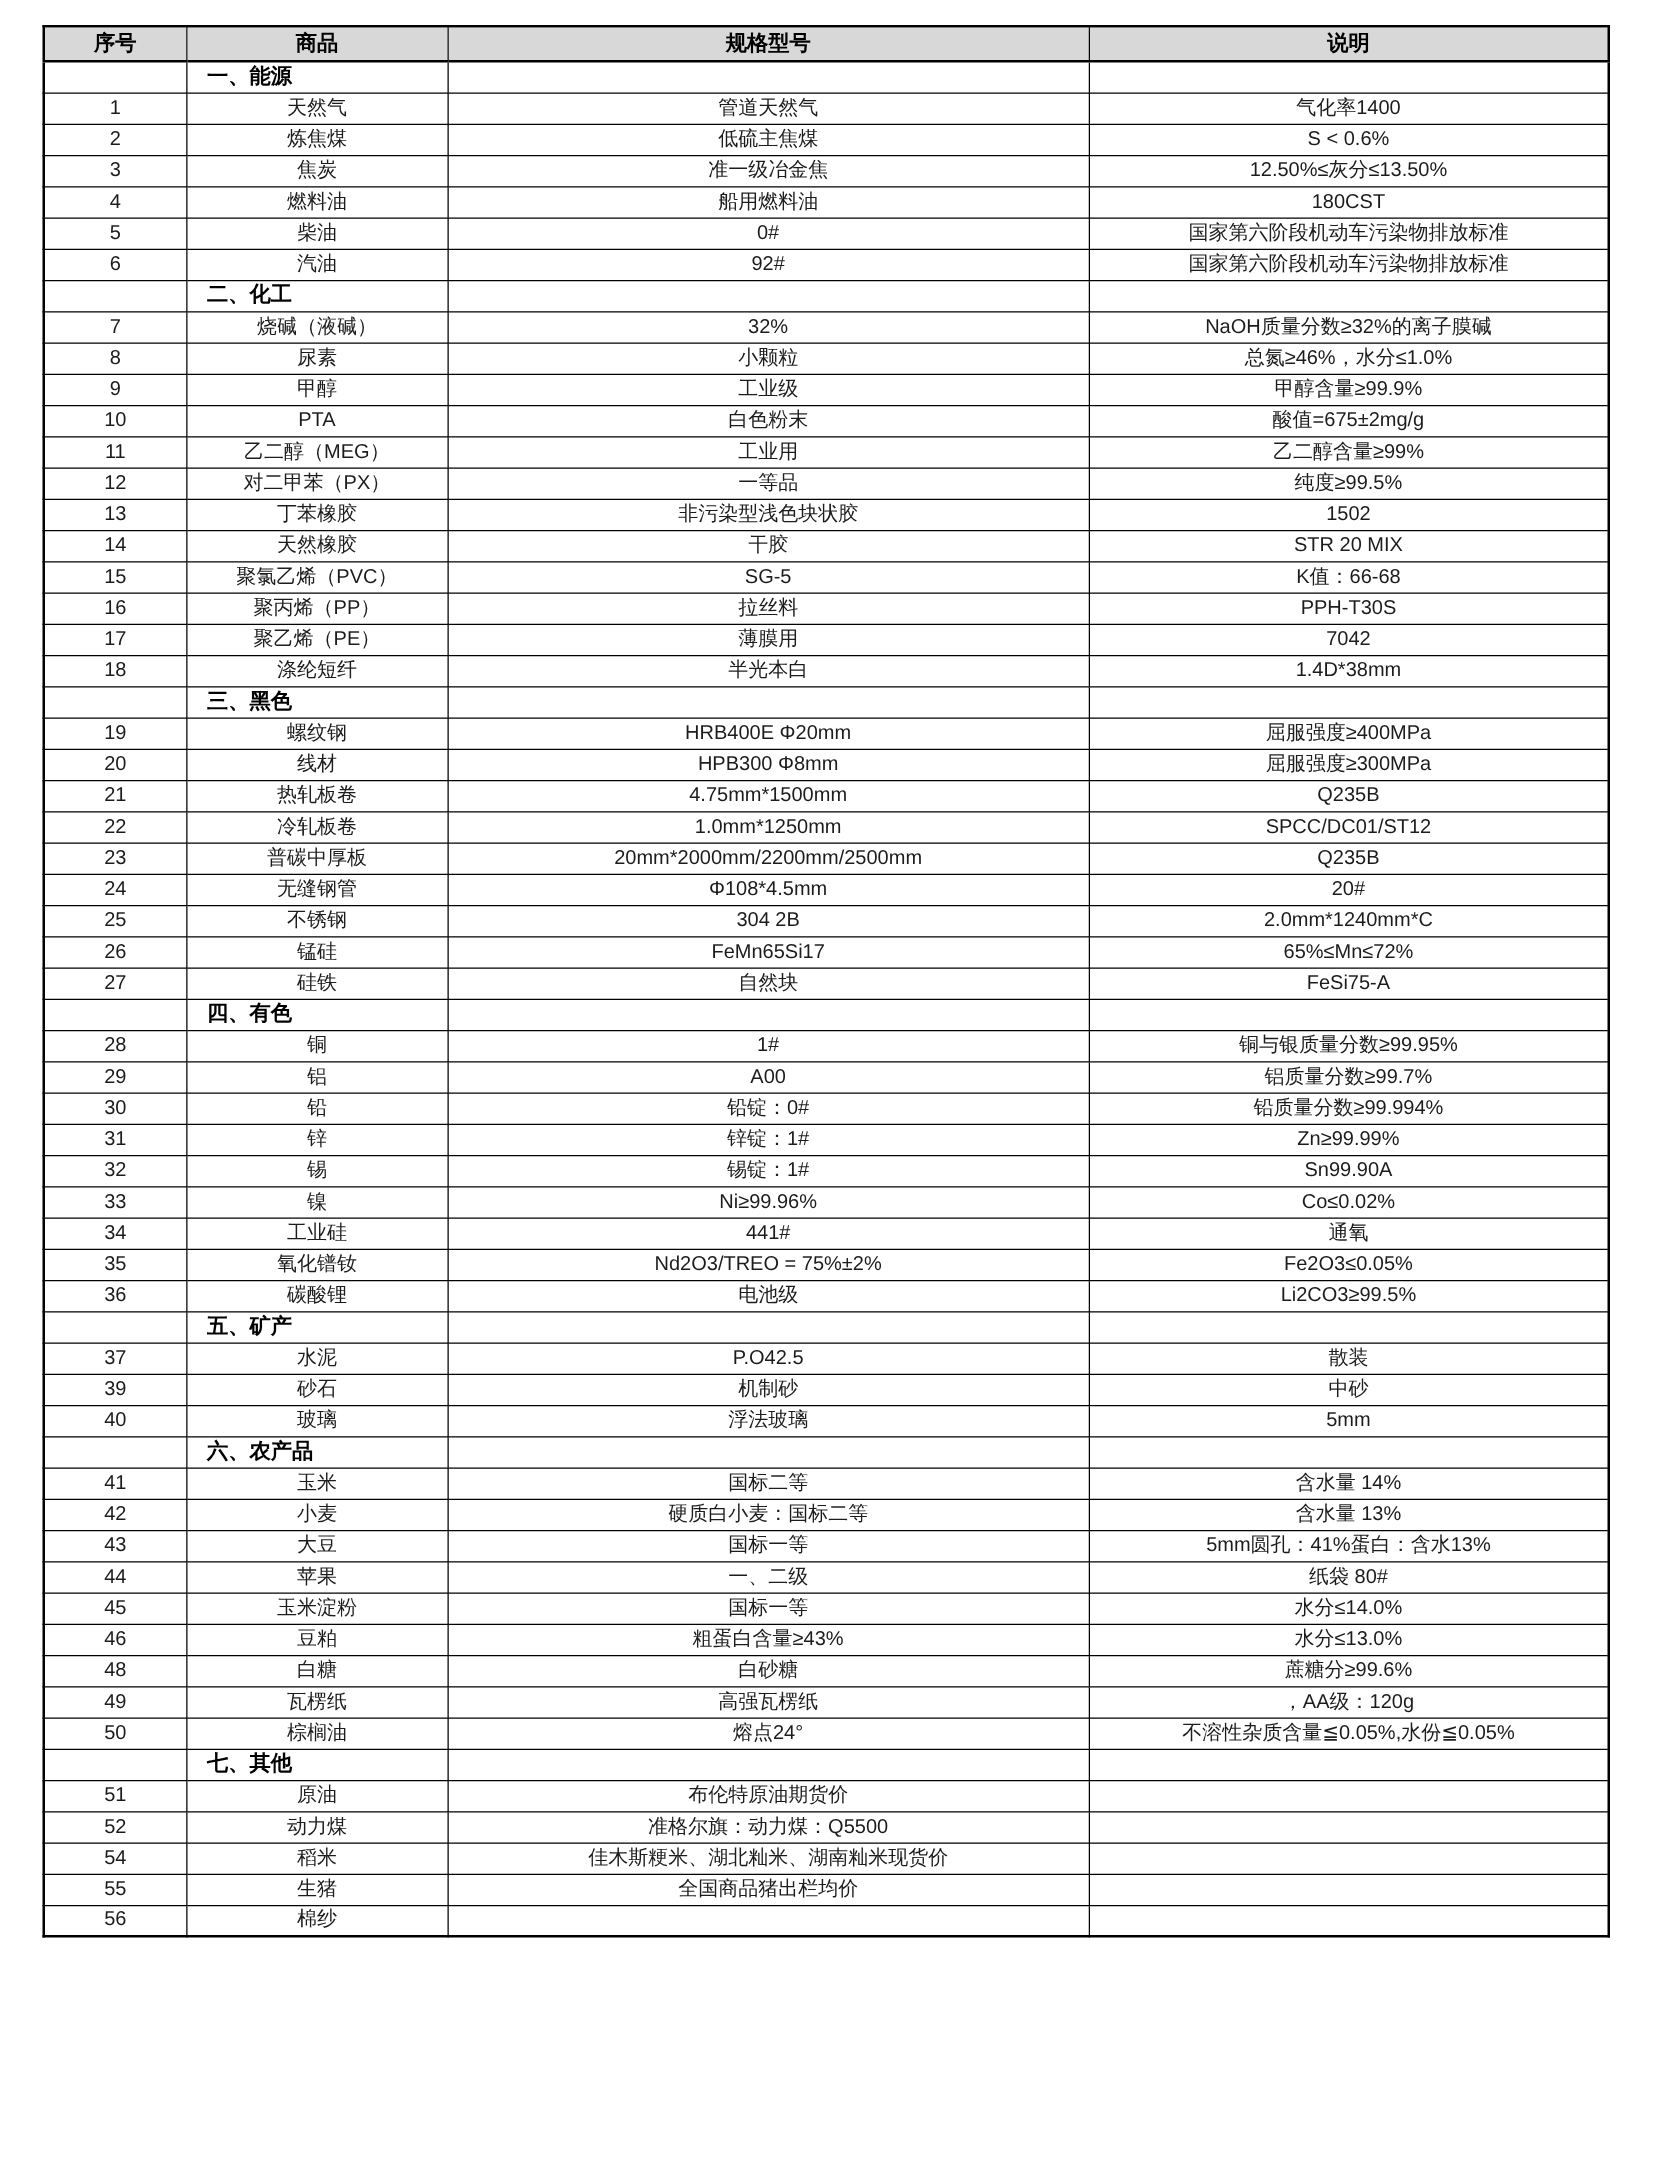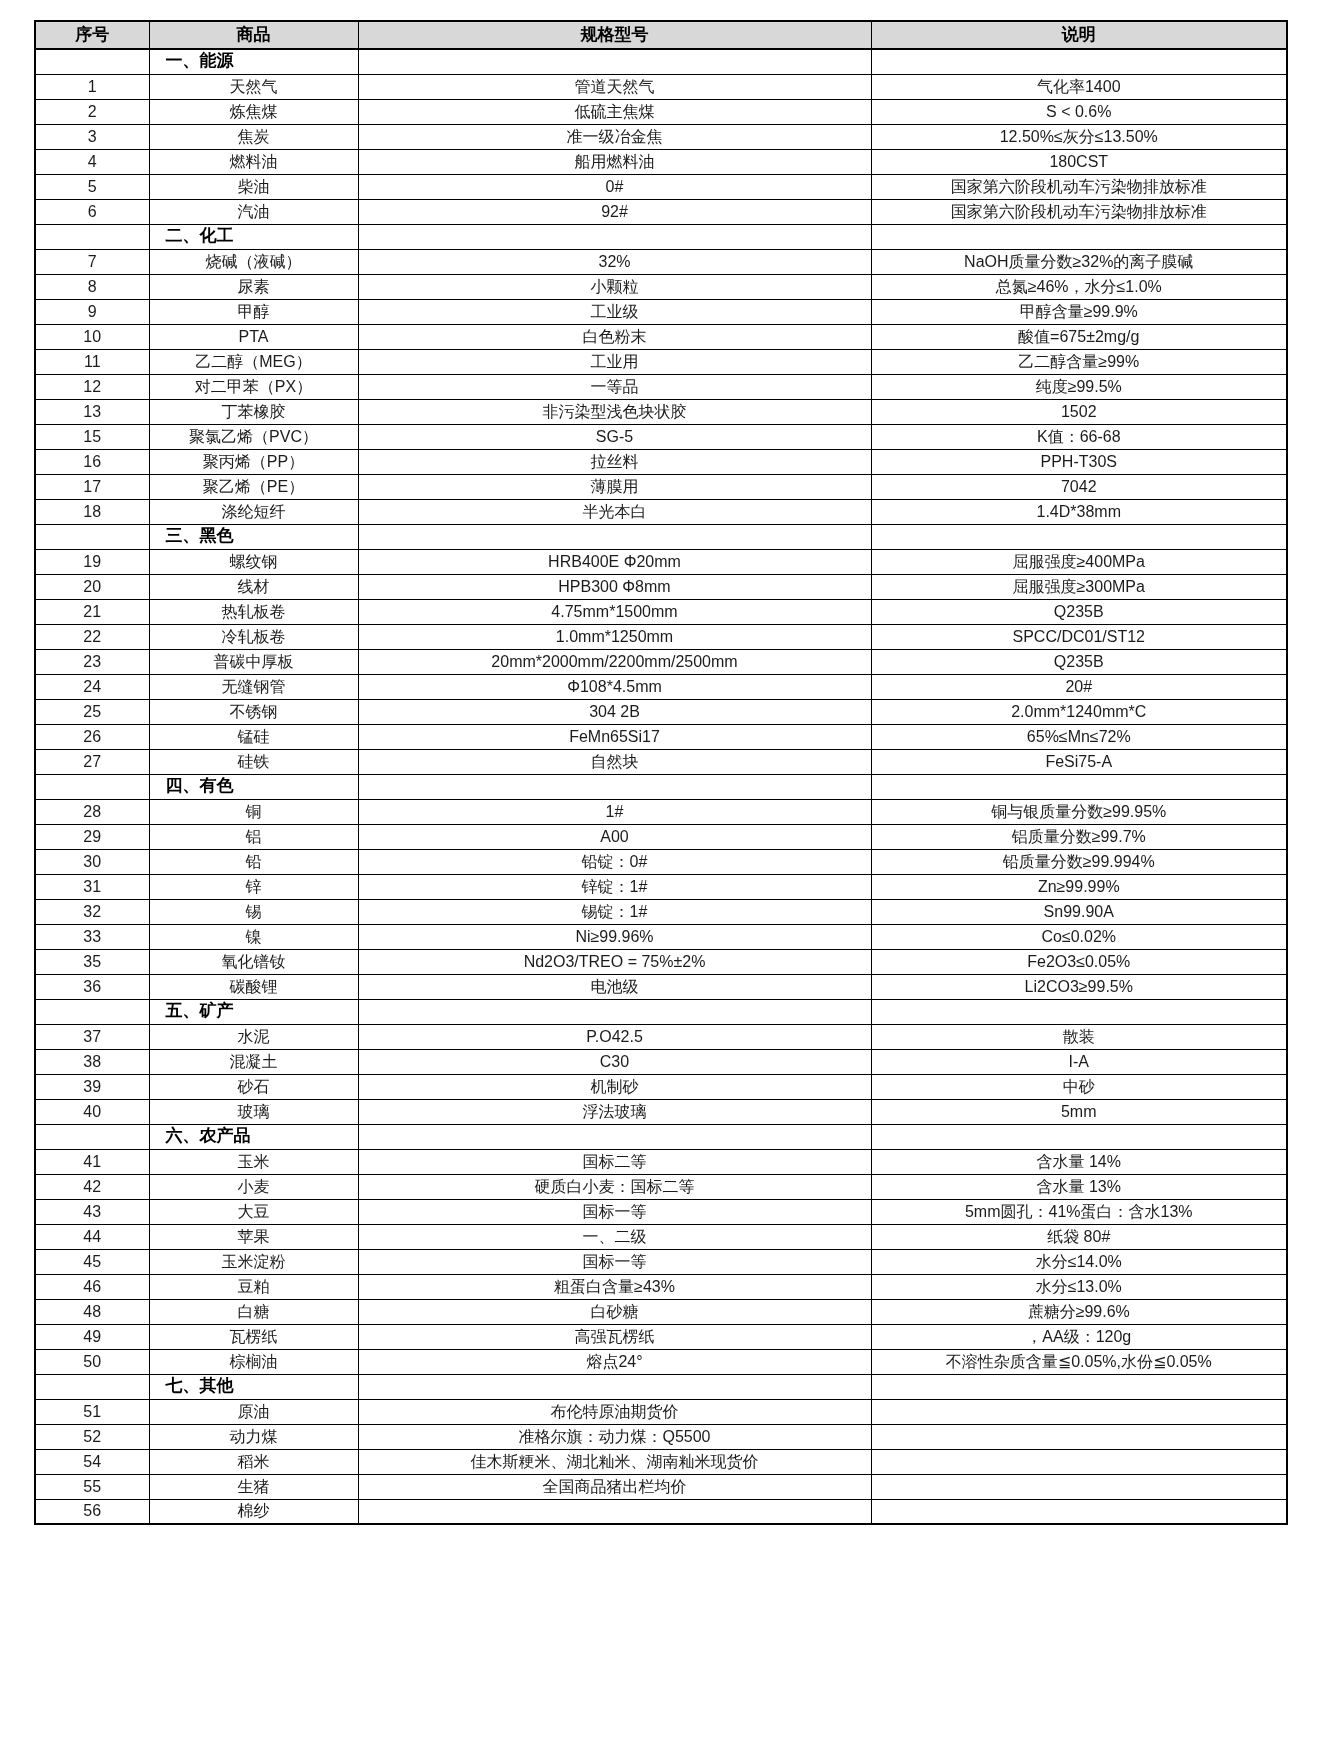--- a/index.html
+++ b/index.html
@@ -158,20 +158,26 @@
           <td>一等品</td>
           <td>纯度≥99.5%</td>
         </tr>
         <tr>
           <td>13</td>
           <td>丁苯橡胶</td>
           <td>非污染型浅色块状胶</td>
           <td>1502</td>
         </tr>
         <tr>
+          <td>14</td>
+          <td>天然橡胶</td>
+          <td>干胶</td>
+          <td>STR 20 MIX</td>
+        </tr>
+        <tr>
           <td>15</td>
           <td>聚氯乙烯（PVC）</td>
           <td>SG-5</td>
           <td>K值：66-68</td>
         </tr>
         <tr>
           <td>16</td>
           <td>聚丙烯（PP）</td>
           <td>拉丝料</td>
           <td>PPH-T30S</td>
@@ -284,20 +290,26 @@
           <td>锡锭：1#</td>
           <td>Sn99.90A</td>
         </tr>
         <tr>
           <td>33</td>
           <td>镍</td>
           <td>Ni≥99.96%</td>
           <td>Co≤0.02%</td>
         </tr>
         <tr>
+          <td>34</td>
+          <td>工业硅</td>
+          <td>441#</td>
+          <td>通氧</td>
+        </tr>
+        <tr>
           <td>35</td>
           <td>氧化镨钕</td>
           <td>Nd2O3/TREO = 75%±2%</td>
           <td>Fe2O3≤0.05%</td>
         </tr>
         <tr>
           <td>36</td>
           <td>碳酸锂</td>
           <td>电池级</td>
           <td>Li2CO3≥99.5%</td>
@@ -306,26 +318,20 @@
           <td></td>
           <td class="section-cell">五、矿产</td>
           <td></td>
           <td></td>
         </tr>
         <tr>
           <td>37</td>
           <td>水泥</td>
           <td>P.O42.5</td>
           <td>散装</td>
-        </tr>
-        <tr>
-          <td>38</td>
-          <td>混凝土</td>
-          <td>C30</td>
-          <td>I-A</td>
         </tr>
         <tr>
           <td>39</td>
           <td>砂石</td>
           <td>机制砂</td>
           <td>中砂</td>
         </tr>
         <tr>
           <td>40</td>
           <td>玻璃</td>

